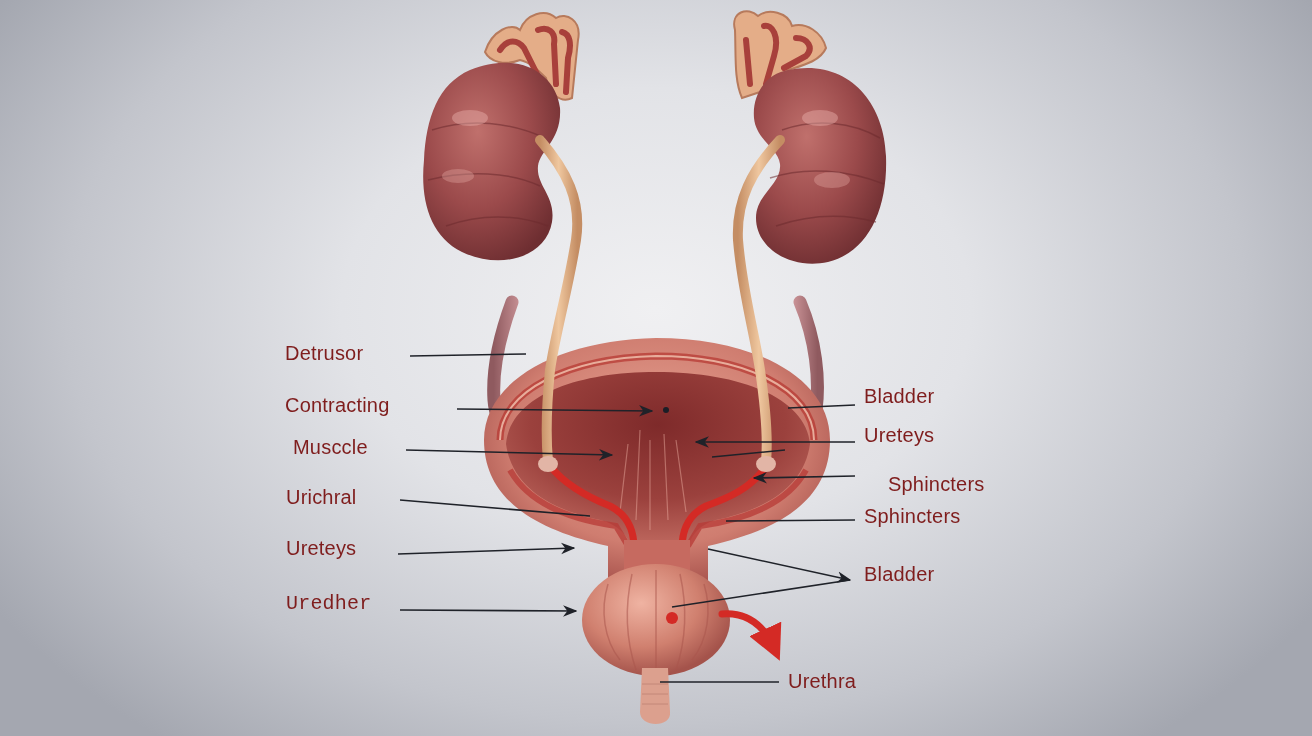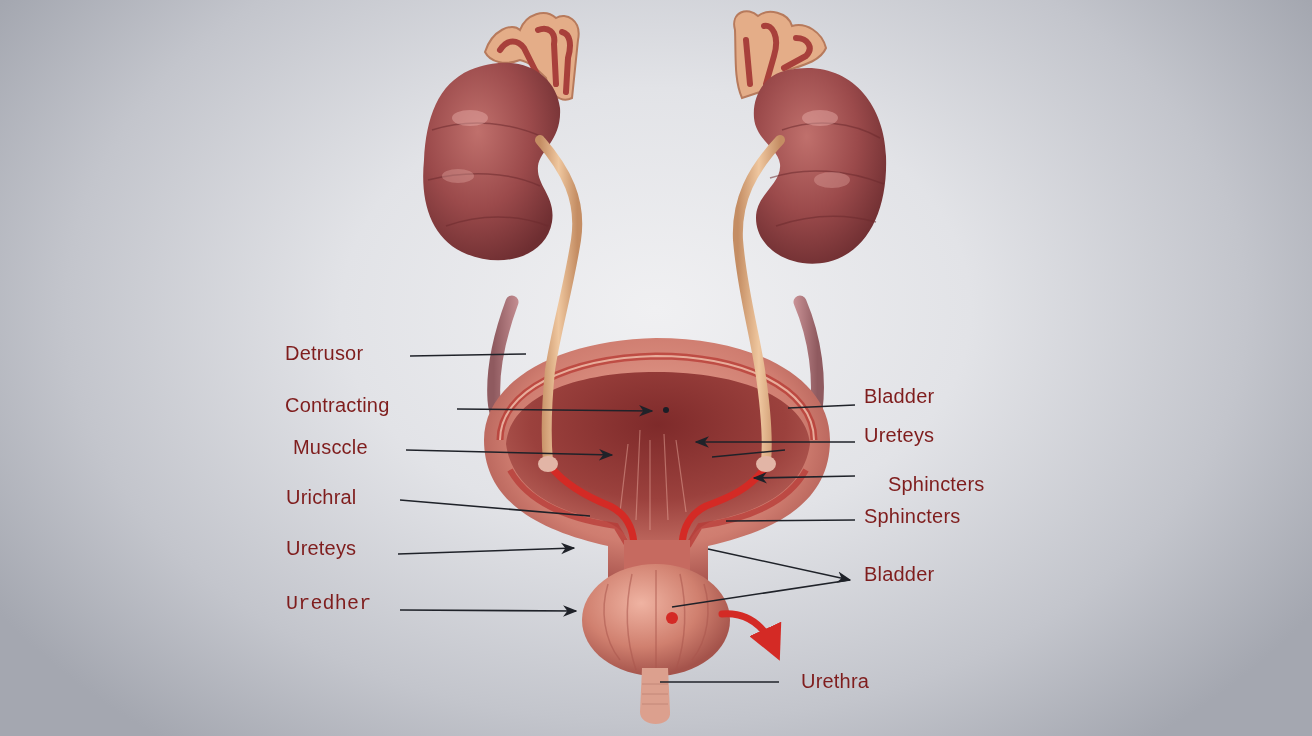--- a/index.html
+++ b/index.html
@@ -146,13 +146,13 @@
 <div class="label" style="left:285px;top:437px;margin-left:8px;">Musccle</div>
 <div class="label" style="left:286px;top:487px;">Urichral</div>
 <div class="label" style="left:286px;top:538px;">Ureteys</div>
 <div class="label" style="left:286px;top:594px;font-family:Liberation Mono, monospace;">Uredher</div>
 
 <div class="label" style="left:864px;top:386px;">Bladder</div>
 <div class="label" style="left:864px;top:425px;">Ureteys</div>
 <div class="label" style="left:864px;top:474px;margin-left:24px;">Sphincters</div>
 <div class="label" style="left:864px;top:506px;">Sphincters</div>
 <div class="label" style="left:864px;top:564px;">Bladder</div>
-<div class="label" style="left:788px;top:671px;margin-left:13px;">Urethra</div>
+<div class="label" style="left:788px;top:671px;">Urethra</div>
 
 </body></html>

